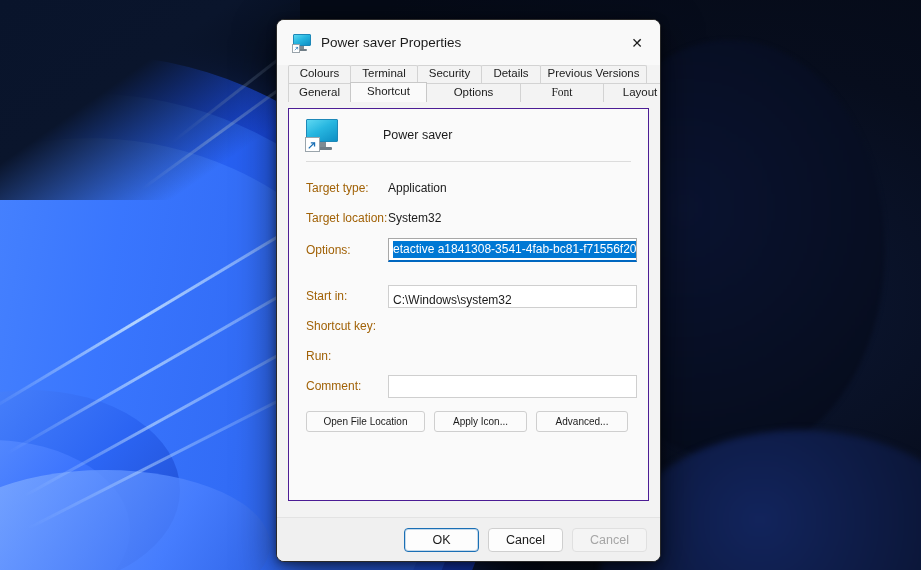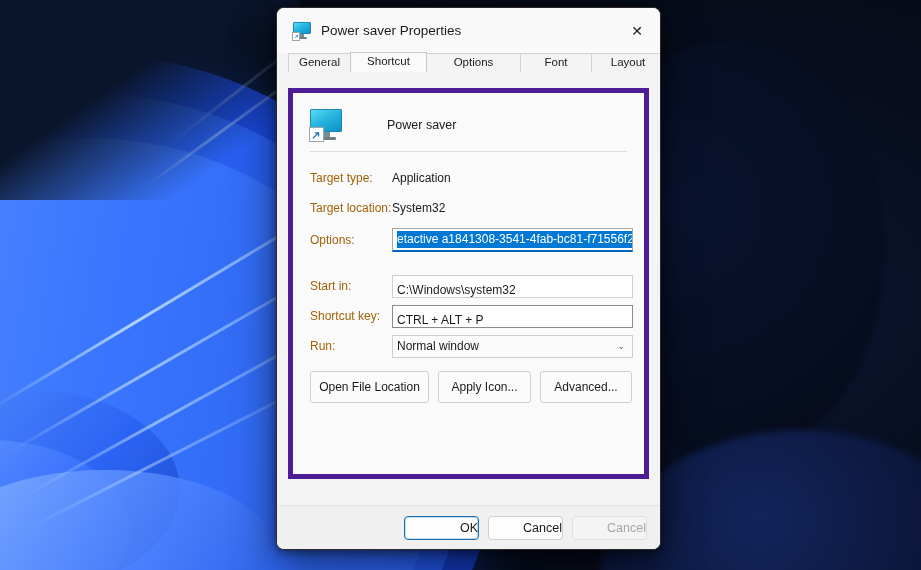--- a/index.html
+++ b/index.html
@@ -96,21 +96,21 @@
   .wp-dark-top {
     position: absolute;
     left: 0; top: 0; width: 300px; height: 200px;
     background: linear-gradient(145deg, #09142b 0%, #0a152c 40%, rgba(10,21,44,0) 78%);
   }
 
   
   #dialog {
     position: absolute;
     left: 276px;
-    top: 7px;
+    top: 19px;
     width: 385px;
     height: 543px;
     background: #f3f3f3;
     border-radius: 8px;
     border: 1px solid #2a2a2a;
     box-shadow: 0 14px 40px rgba(0,0,0,.55), 0 2px 8px rgba(0,0,0,.45);
     overflow: hidden;
     display: flex;
     flex-direction: column;
   }
@@ -183,31 +183,31 @@
   
   .w-colours  { width: 63px; }
   .w-terminal { width: 68px; }
   .w-security { width: 65px; }
   .w-details  { width: 60px; }
   .w-prev     { width: 107px; }
   
   .w-general  { width: 63px; }
   .w-shortcut { width: 77px; }
   .w-options  { width: 95px; justify-content: center; }
-  .w-font     { width: 72px; }
+  .w-font     { width: 84px; font-family: Liberation Serif, serif; }
   .w-layout   { width: 74px; }
 
   
   .tabpage {
-    margin: 16px 11px;
+    margin: 6px 11px;
     background: #fafafa;
-    border: 5px solid #4c1d95;
+    border: 1px solid #4c1d95;
     flex: 1 1 auto;
     position: relative;
-    padding: 14px 10px 0 10px;
+    padding: 8px 10px 0 10px;
     overflow: hidden;
   }
 
   .hdr-row {
     display: flex;
     align-items: center;
     padding: 2px 0 10px 7px;
   }
   .big-icon { width: 32px; height: 32px; position: relative; flex: 0 0 32px; }
   .hdr-name { font-size: 12.5px; color: #1b1b1b; margin-left: 45px; }
@@ -287,25 +287,25 @@
     color: #5a5a5a;
   }
 
   .btn-row {
     display: flex;
     gap: 9px;
     padding-left: 7px;
     margin-top: 12px;
   }
   .gbtn {
-    height: 32px;
+    height: 21px;
     background: #fbfbfb;
     border: 1px solid #cfcfcf;
     border-radius: 3px;
-    font-size: 12px;
+    font-size: 10px;
     color: #1b1b1b;
     display: flex;
     align-items: center;
     justify-content: center;
     cursor: default;
     padding: 0 8px;
   }
   .w-ofl { width: 119px; }
   .w-ci  { width: 93px; }
   .w-adv { width: 92px; }
@@ -323,21 +323,21 @@
     gap: 9px;
     margin-top: 10px;
   }
   .dlgbtn {
     width: 75px;
     height: 24px;
     border-radius: 4px;
     font-size: 12.5px;
     display: flex;
     align-items: center;
-    justify-content: flex-end;
+    justify-content: center;
     cursor: default;
     border: 1px solid #cfcfcf;
     background: #fdfdfd;
     color: #1b1b1b;
   }
   .dlgbtn.default {
     border: 1px solid #1a6fb5;
     background: #fdfdfd;
     box-shadow: 0 0 0 1px rgba(26,111,181,.25) inset;
   }
@@ -415,20 +415,37 @@
             </svg>
         </div>
       </div>
       <div class="title-text">Power saver Properties</div>
       <div class="close-btn">
         <span class="close-glyph">✕</span>
       </div>
     </div>
 
     <div class="tabstrip">
+      <div class="tabrow row1">
+        <div class="tab w-colours">
+            <span>Colours</span>
+          </div>
+        <div class="tab w-terminal">
+            <span>Terminal</span>
+          </div>
+        <div class="tab w-security">
+            <span>Security</span>
+          </div>
+        <div class="tab w-details">
+            <span>Details</span>
+          </div>
+        <div class="tab w-prev">
+            <span>Previous Versions</span>
+          </div>
+      </div>
       <div class="tabrow row2">
         <div class="tab w-general">
             <span>General</span>
           </div>
         <div class="tab w-shortcut active">
             <span>Shortcut</span>
           </div>
         <div class="tab w-options">
             <span>Options</span>
           </div>
@@ -480,33 +497,32 @@
 
       <div class="field">
         <div class="lbl">Start in:</div>
         <div class="textbox">
           <span>C:\Windows\system32</span>
         </div>
       </div>
 
       <div class="field">
         <div class="lbl">Shortcut key:</div>
-        <div class="textbox strong">
-          <span>CTRL + ALT + P</span>
-        </div>
       </div>
 
       <div class="field">
         <div class="lbl">Run:</div>
-        <div class="combo">
-          <span>Normal window</span>
-          <span class="chev">⌄</span>
-        </div>
-      </div>
-
+      </div>
+
+      <div class="field">
+        <div class="lbl">Comment:</div>
+        <div class="textbox">
+          <span></span>
+        </div>
+      </div>
 
       <div class="btn-row">
         <div class="gbtn w-ofl">
             <span>Open File Location</span>
           </div>
         <div class="gbtn w-ci">
             <span>Apply Icon...</span>
           </div>
         <div class="gbtn w-adv">
             <span>Advanced...</span>

